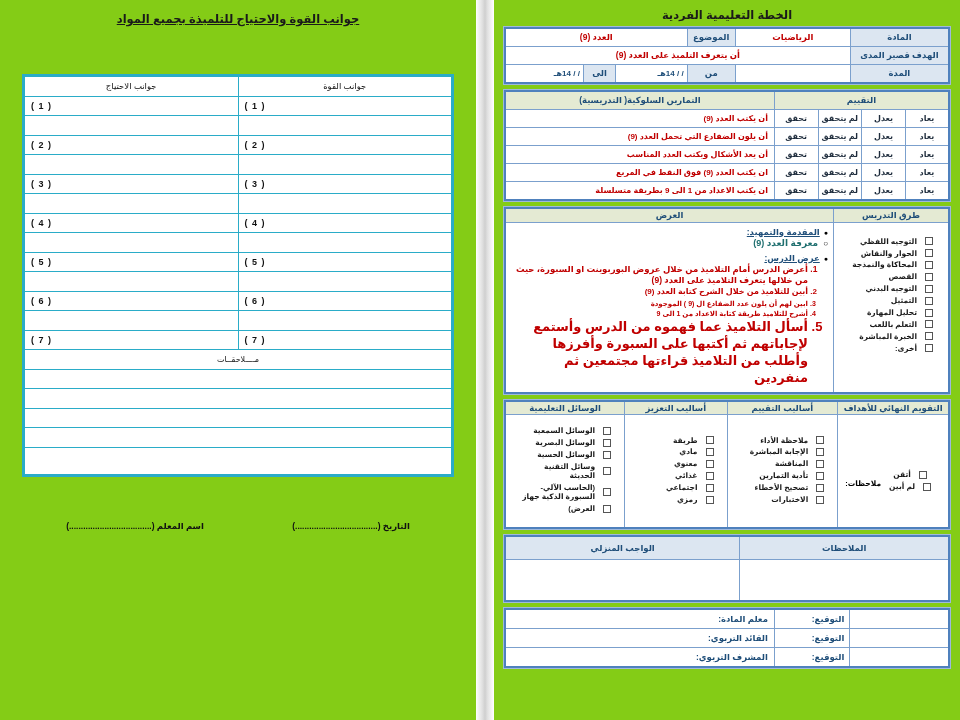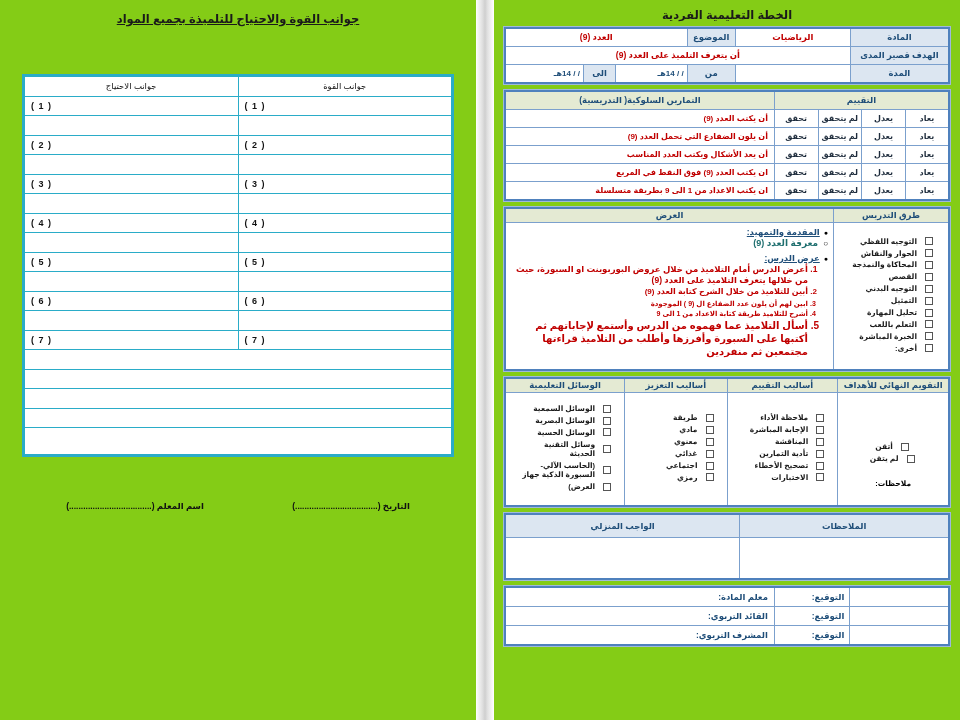--- a/index.html
+++ b/index.html
@@ -56,41 +56,41 @@
   .pres-bullet{font-size:8.5px;font-weight:bold;color:#1f4e79;text-decoration:underline;margin:0 0 1px 0;}
   .pres-bullet::before{content:"\25CF";color:#000;font-size:7px;margin-left:4px;text-decoration:none;display:inline-block;}
   .pres-sub{font-size:9px;font-weight:bold;color:#1f6f6f;margin:0 0 3px 14px;}
   .pres-sub::before{content:"\25CB";color:#000;font-size:8px;margin-left:5px;display:inline-block;}
   ol.steps{margin:1px 4px 0 0;padding-right:16px;}
   ol.steps li{color:#c00000;font-weight:bold;margin-bottom:1px;line-height:1.3;}
   ol.steps li.s1{font-size:8.5px;}
   ol.steps li.s2{font-size:8px;}
   ol.steps li.s3{font-size:7px;}
   ol.steps li.s4{font-size:7px;}
-  ol.steps li.s5{font-size:10px;}
+  ol.steps li.s5{font-size:13px;}
 
   .chk-list{list-style:none;margin:8px;padding:2px 2px 2px 0;}
   .chk-list li{
     font-size:7.5px;font-weight:bold;color:#1a1a1a;
     margin-bottom:2.5px;display:flex;align-items:center;justify-content:flex-start;
     direction:rtl;
   }
   .box{
     display:inline-block;width:6px;height:6px;border:1px solid #555;
     margin-left:8px;flex:0 0 auto;background:#fff;
   }
   .chk-list li span.lbl2{flex:1 1 auto;text-align:right;}
 
   .methods-col{width:108px;}
   .aids li{font-size:7.5px;}
 
   
   .t-four td{vertical-align:top;padding:3px 4px;height:100px;}
   .t-four .fh{height:auto;}
-  .final-wrap{display:flex;flex-direction:column;justify-content:center;height:100%;padding-top:22px;}
+  .final-wrap{display:flex;flex-direction:row;justify-content:center;height:100%;padding-top:22px;align-items:center;}
   .final-wrap .chk-list li{justify-content:center;}
   .note-lbl{font-size:7.5px;font-weight:bold;text-align:center;margin-top:3px;}
 
   
   .t-hw td{height:20px;}
   .t-hw .body{height:38px;}
 
   
   .t-sig td{height:16px;font-size:8px;font-weight:bold;color:#1f4e79;}
   .t-sig .nm{text-align:right;padding-right:6px;width:62%;}
@@ -278,21 +278,21 @@
       <tr>
         <td>
           <div class="final-wrap">
             <ul class="chk-list">
               <li>
                     <span class="box"></span>
                     <span>أتقن</span>
                   </li>
               <li>
                     <span class="box"></span>
-                    <span>لم يتقن</span>
+                    <span>لم أبين</span>
                   </li>
             </ul>
             <div class="note-lbl">ملاحظات:</div>
           </div>
         </td>
         <td>
           <ul class="chk-list">
             <li>
                   <span class="box"></span>
                   <span class="lbl2">ملاحظة الأداء</span>
@@ -479,20 +479,23 @@
       <tr>
         <td></td>
         <td></td>
       </tr>
 
       <tr>
         <td class="num">( 7 )</td>
         <td class="num">( 7 )</td>
       </tr>
 
+      <tr>
+        <td class="span2" colspan="2">مــــلاحقــات</td>
+      </tr>
 
       <tr>
             <td colspan="2"></td>
           </tr>
       <tr>
             <td colspan="2"></td>
           </tr>
       <tr>
             <td colspan="2"></td>
           </tr>

